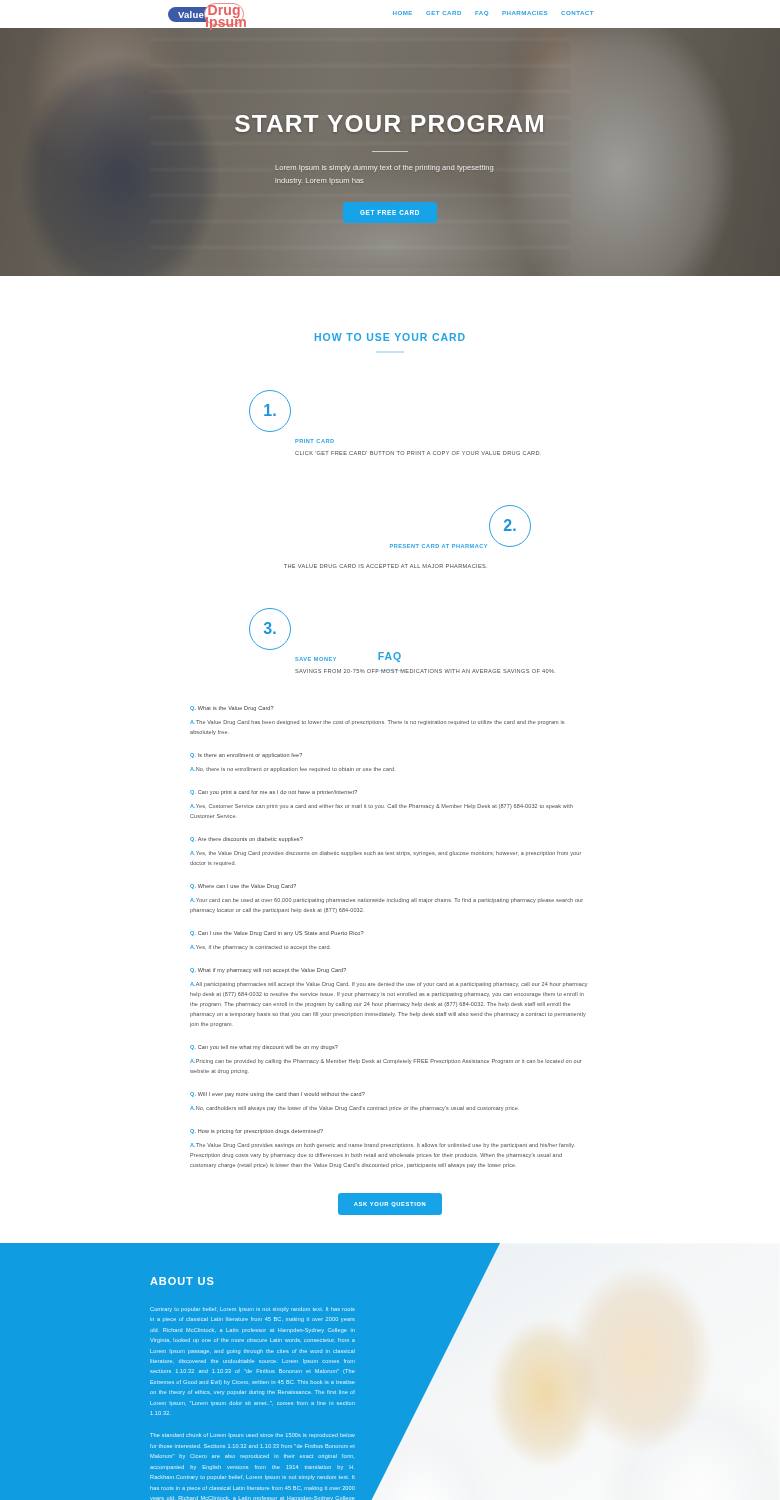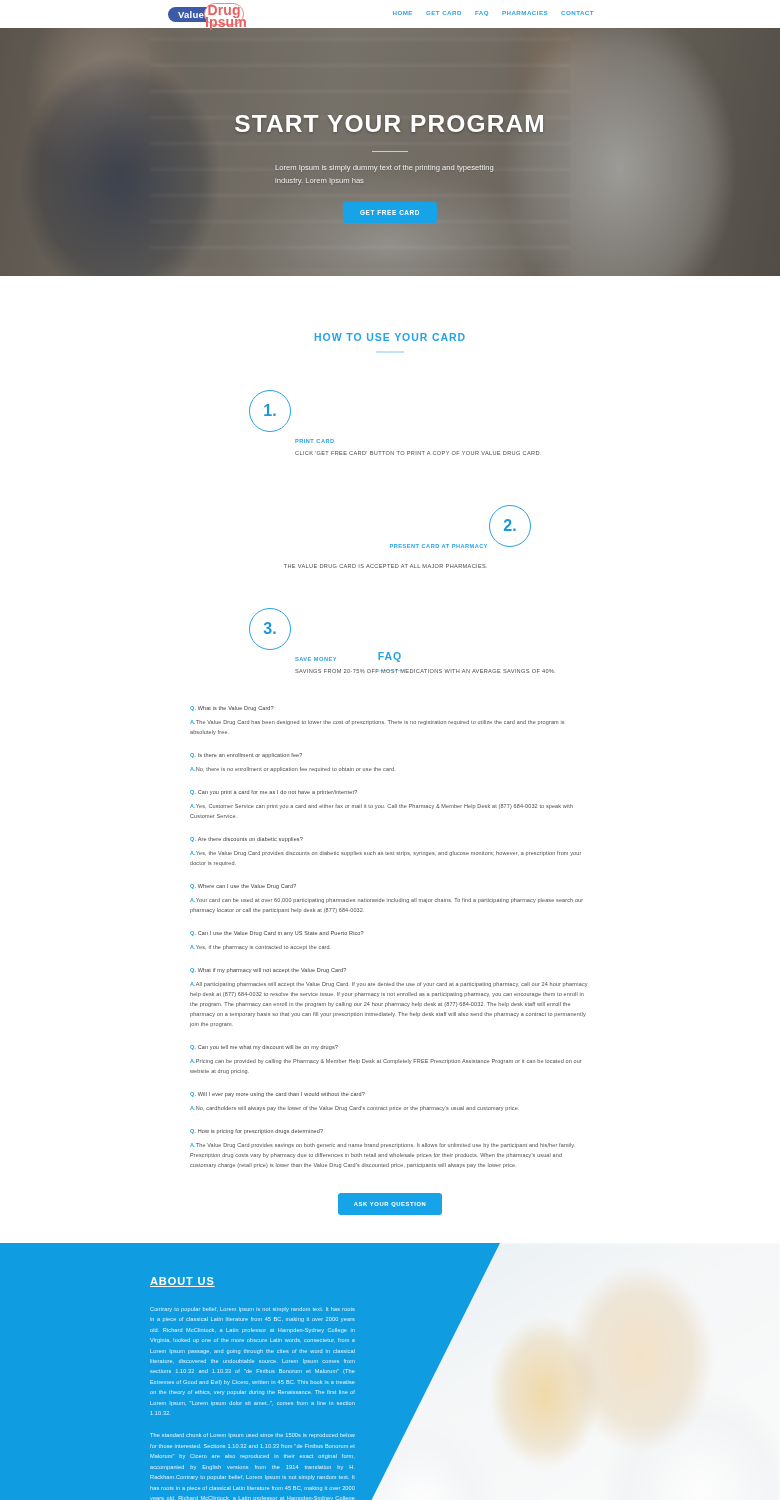--- a/index.html
+++ b/index.html
@@ -276,21 +276,20 @@
     left: 150px;
     top: 32px;
     width: 205px;
   }
   .about-title {
     color: #ffffff;
     font-size: 11px;
     font-weight: bold;
     letter-spacing: .9px;
     margin-bottom: 17px;
-    text-decoration: underline;
   }
   .about-para {
     color: #e9f6fd;
     font-size: 5.6px;
     line-height: 10.4px;
     letter-spacing: .1px;
     margin-bottom: 12px;
     text-align: justify;
   }
 </style>

